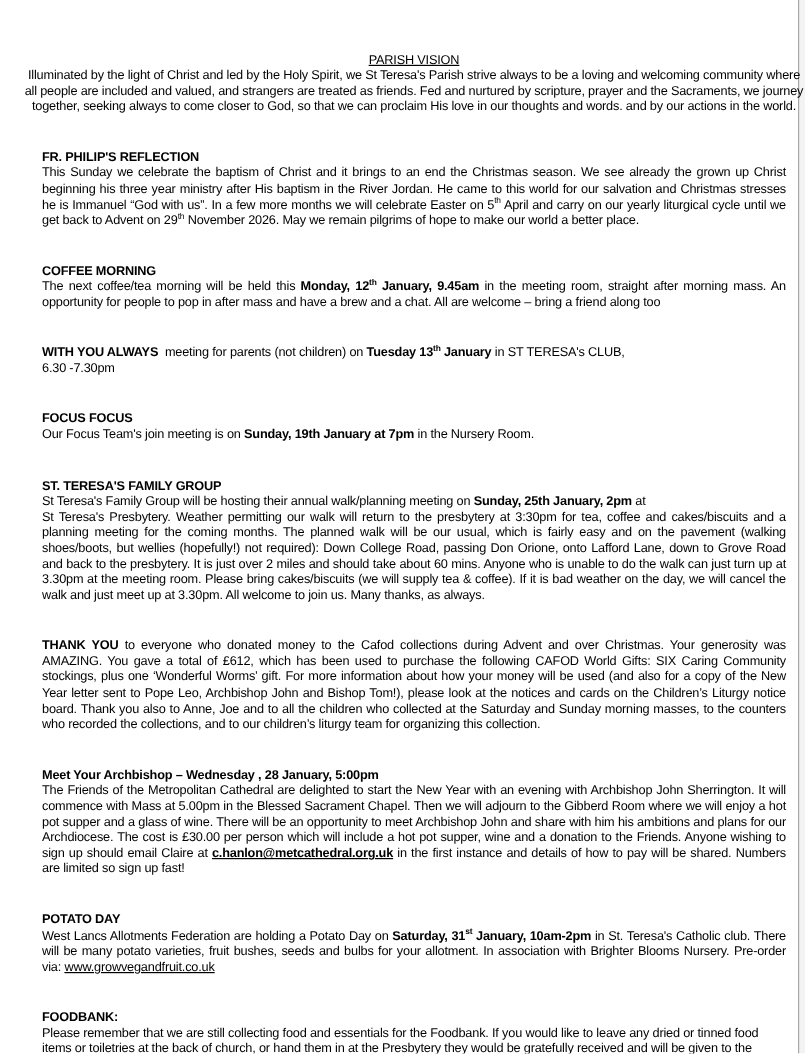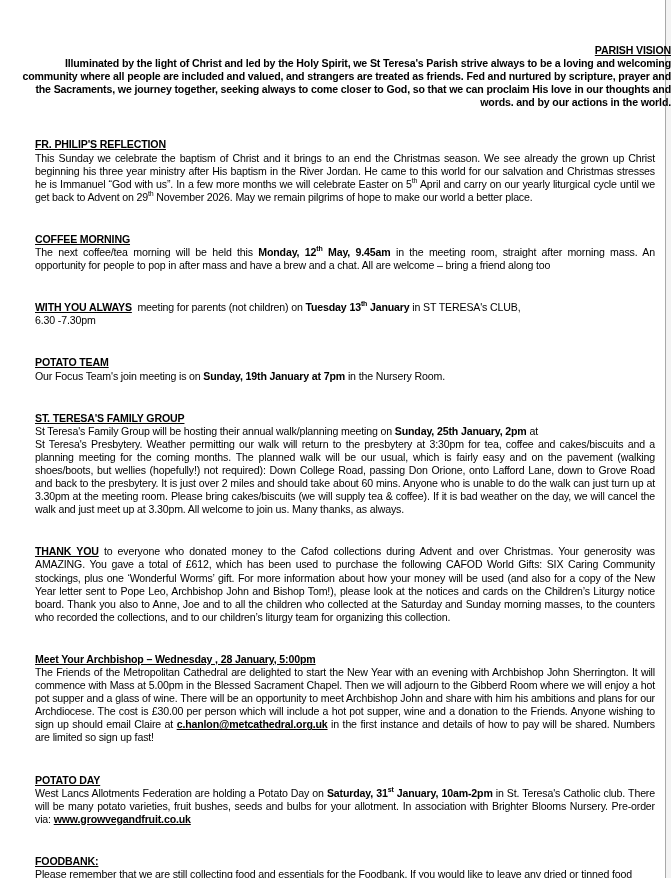--- a/index.html
+++ b/index.html
@@ -9,31 +9,31 @@
   }
   .rightbar {
     position:absolute; left:665px; top:0; width:6px; height:878px;
     background:#f3f3f3; border-left:1px solid #a8a8a8;
   }
   .page {
     position:absolute; left:35px; top:44px; width:620px;
     font-size:10.6px; line-height:13.1px; letter-spacing:-0.15px;
     transform-origin:0 0;
   }
-  .vision { text-align:right; font-weight:bold; margin-left:-16px; width:652px; }
+  .vision { text-align:center; font-weight:normal; margin-left:-16px; width:652px; }
   .vision .title { text-decoration:underline; }
   .block { margin-top:29px; }
-  .h { font-weight:bold; text-decoration:underline; display:inline; }
-  .hb { font-weight:bold; text-decoration:underline; }
+  .h { font-weight:bold; display:inline; }
+  .hb { font-weight:bold; }
   .just { text-align:justify; }
   b { font-weight:bold; }
   sup { font-size:7px; line-height:0; vertical-align:super; font-weight:inherit; }
   a { color:#000; }
   a.email { font-weight:bold; text-decoration:underline; }
-  a.web { text-decoration:underline;font-weight:bold; }
+  a.web { text-decoration:underline; }
   p { margin:0; }
 </style>
 </head>
 <body>
 
 <div class="rightbar"></div>
 
 <div class="page">
 
   <div class="vision">
@@ -41,30 +41,30 @@
     <div>Illuminated by the light of Christ and led by the Holy Spirit, we St Teresa's Parish strive always to be a loving and welcoming community where all people are included and valued, and strangers are treated as friends.  Fed and nurtured by scripture, prayer and the Sacraments, we journey together, seeking always to come closer to God, so that we can proclaim His love in our thoughts and words. and by our actions in the world.</div>
   </div>
 
   <div class="block" style="margin-top:29px;">
     <div class="hb">FR. PHILIP'S REFLECTION</div>
     <p class="just"><span>This Sunday we celebrate the baptism of Christ and it brings to an end the Christmas season.  We see already the grown up Christ beginning his three year ministry after His baptism in the River Jordan.  He came to this world for our salvation and Christmas stresses he is Immanuel “God with us”.  In a few more months we will celebrate Easter on 5</span><sup>th</sup><span> April and carry on our yearly liturgical cycle until we get back to Advent on 29</span><sup>th</sup><span> November 2026.  May we remain pilgrims of hope to make our world a better place.</span></p>
   </div>
 
   <div class="block">
     <div class="hb">COFFEE MORNING</div>
-    <p class="just"><span>The next coffee/tea morning will be held this </span><b>Monday, 12</b><sup style="font-weight:bold">th</sup><b> May, 9.45am</b><span> in the meeting room, straight after morning mass.  An opportunity for people to pop in after mass and have a brew and a chat.  All are welcome – bring a friend along too</span></p>
+    <p class="just"><span>The next coffee/tea morning will be held this </span><b>Monday, 12</b><sup style="font-weight:bold">th</sup><b> January, 9.45am</b><span> in the meeting room, straight after morning mass.  An opportunity for people to pop in after mass and have a brew and a chat.  All are welcome – bring a friend along too</span></p>
   </div>
 
   <div class="block">
     <p><span class="h">WITH YOU ALWAYS</span><span style="white-space:pre">  meeting for parents (not children) on </span><b>Tuesday 13</b><sup style="font-weight:bold">th</sup><b> January</b><span> in ST TERESA's CLUB,</span></p>
     <p>6.30 -7.30pm</p>
   </div>
 
   <div class="block">
-    <div class="hb">POTATO TEAM</div>
+    <div class="hb">FOCUS FOCUS</div>
     <p><span>Our Focus Team's join meeting is on </span><b>Sunday, 19th January at 7pm</b><span> in the Nursery Room.</span></p>
   </div>
 
   <div class="block">
     <div class="hb">ST. TERESA'S FAMILY GROUP</div>
     <p><span>St Teresa's Family Group will be hosting their annual walk/planning meeting on </span><b>Sunday, 25th January, 2pm</b><span> at</span></p>
     <p class="just">St Teresa's Presbytery.  Weather permitting our walk will return to the presbytery at 3:30pm for tea, coffee and cakes/biscuits and a planning meeting for the coming months. The planned walk will be our usual, which is fairly easy and on the pavement (walking shoes/boots, but wellies (hopefully!) not required): Down College Road, passing Don Orione, onto Lafford Lane, down to Grove Road and back to the presbytery. It is just over 2 miles and should take about 60 mins. Anyone who is unable to do the walk can just turn up at 3.30pm at the meeting room. Please bring cakes/biscuits (we will supply tea &amp; coffee). If it is bad weather on the day, we will cancel the walk and just meet up at 3.30pm.  All welcome to join us.  Many thanks, as always.</p>
   </div>
 
   <div class="block">

